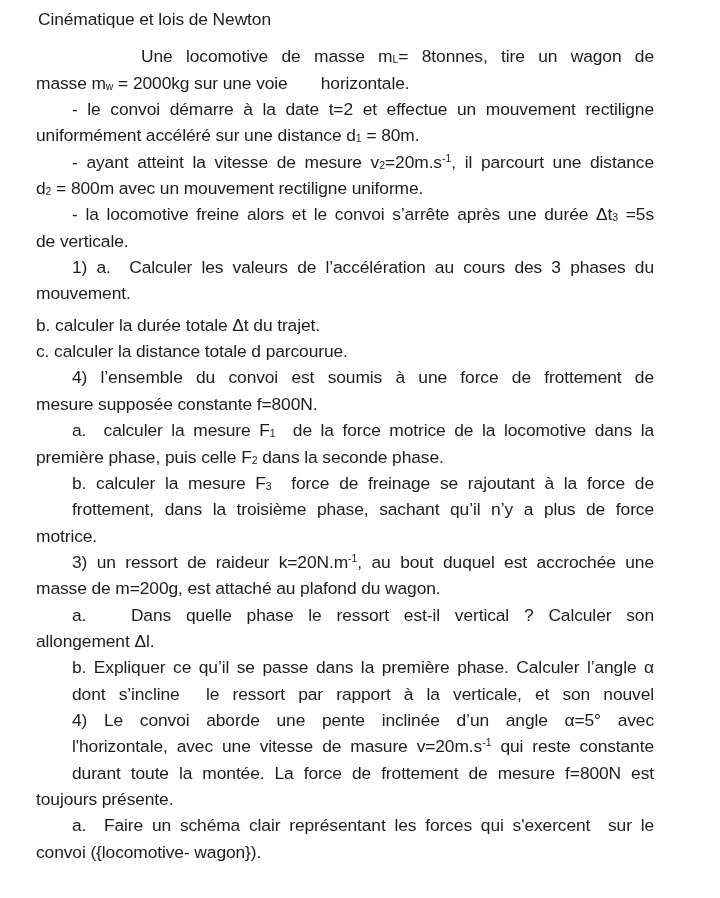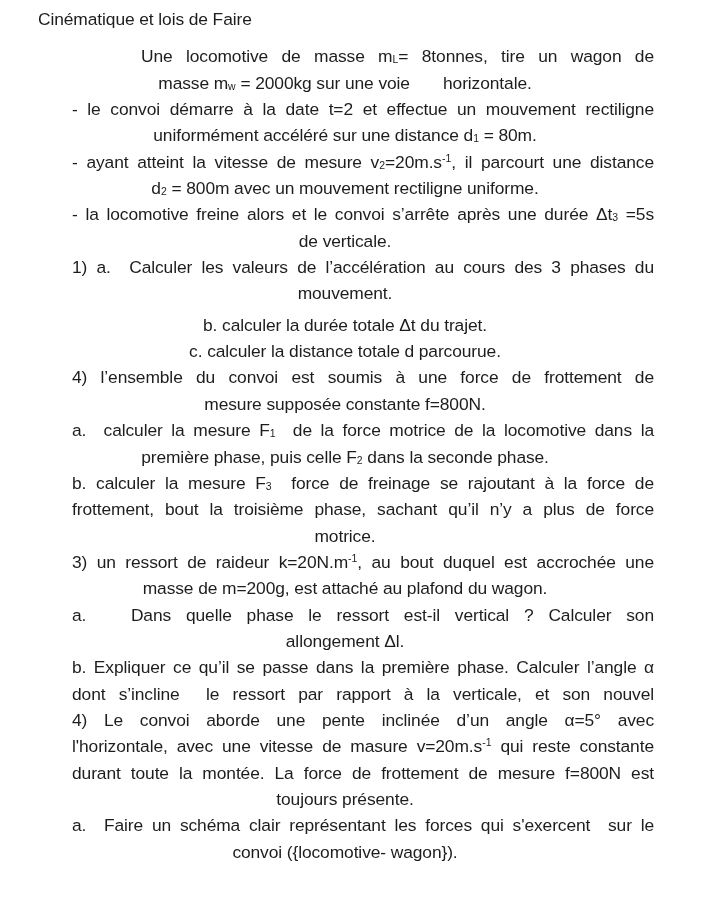--- a/index.html
+++ b/index.html
@@ -20,21 +20,21 @@
     font-size: 17.4px;
     line-height: 26.35px;
     letter-spacing: -0.1px;
   }
   .title {
     margin: 0 0 11px 2px;
     font-weight: 400;
     white-space: pre-wrap;
   }
   .line {
-    text-align: center;
+    text-align: left;
     white-space: pre-wrap;
   }
   .line.j {
     text-align: justify;
     text-align-last: justify;
     margin-left: 36px;
   }
   sub {
     font-size: 0.6em;
     line-height: 0;
@@ -45,40 +45,40 @@
     font-size: 0.6em;
     line-height: 0;
     vertical-align: 0.55em;
     letter-spacing: 0;
   }
 </style>
 </head>
 <body>
 
 <div class="doc">
-  <div class="title">Cinématique et lois de Faire</div>
+  <div class="title">Cinématique et lois de Newton</div>
   <div>
       <div class="line j" style="text-indent: 69px;">Une locomotive de masse m<sub>L</sub>= 8tonnes, tire un wagon de</div>
       <div class="line">masse m<sub>w</sub> = 2000kg sur une voie &nbsp;&nbsp;&nbsp;&nbsp;&nbsp; horizontale.</div>
       <div class="line j">- le convoi démarre à la date t=2 et effectue un mouvement rectiligne</div>
       <div class="line">uniformément accéléré sur une distance d<sub>1</sub> = 80m.</div>
       <div class="line j">- ayant atteint la vitesse de mesure v<sub>2</sub>=20m.s<sup>-1</sup>, il parcourt une distance</div>
       <div class="line">d<sub>2</sub> = 800m avec un mouvement rectiligne uniforme.</div>
       <div class="line j">- la locomotive freine alors et le convoi s’arrête après une durée Δt<sub>3</sub> =5s</div>
       <div class="line">de verticale.</div>
       <div class="line j">1) a.&nbsp; Calculer les valeurs de l’accélération au cours des 3 phases du</div>
       <div class="line">mouvement.</div>
       <div class="line" style="margin-top: 5px;">b. calculer la durée totale Δt du trajet.</div>
       <div class="line">c. calculer la distance totale d parcourue.</div>
       <div class="line j">4) l’ensemble du convoi est soumis à une force de frottement de</div>
       <div class="line">mesure supposée constante f=800N.</div>
       <div class="line j">a.&nbsp; calculer la mesure F<sub>1</sub>&nbsp; de la force motrice de la locomotive dans la</div>
       <div class="line">première phase, puis celle F<sub>2</sub> dans la seconde phase.</div>
       <div class="line j">b. calculer la mesure F<sub>3</sub>&nbsp; force de freinage se rajoutant à la force de</div>
-      <div class="line j">frottement, bout la troisième phase, sachant qu’il n’y a plus de force</div>
+      <div class="line j">frottement, dans la troisième phase, sachant qu’il n’y a plus de force</div>
       <div class="line">motrice.</div>
       <div class="line j">3) un ressort de raideur k=20N.m<sup>-1</sup>, au bout duquel est accrochée une</div>
       <div class="line">masse de m=200g, est attaché au plafond du wagon.</div>
       <div class="line j">a.&nbsp;&nbsp; Dans quelle phase le ressort est-il vertical ? Calculer son</div>
       <div class="line">allongement Δl.</div>
       <div class="line j">b. Expliquer ce qu’il se passe dans la première phase. Calculer l’angle α</div>
       <div class="line j">dont s’incline&nbsp; le ressort par rapport à la verticale, et son nouvel</div>
       <div class="line j">4) Le convoi aborde une pente inclinée d’un angle α=5° avec</div>
       <div class="line j">l'horizontale, avec une vitesse de masure v=20m.s<sup>-1</sup> qui reste constante</div>
       <div class="line j">durant toute la montée. La force de frottement de mesure f=800N est</div>

